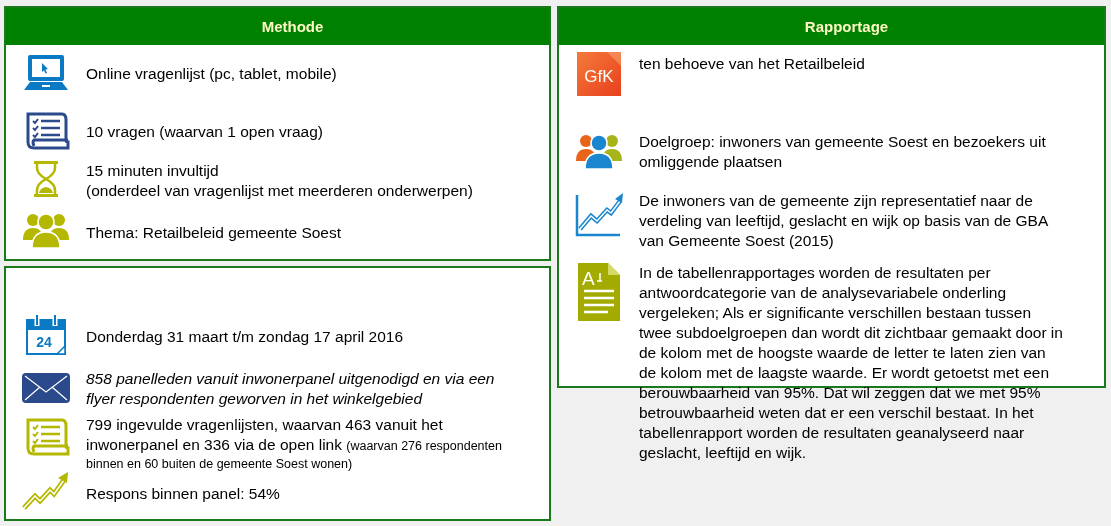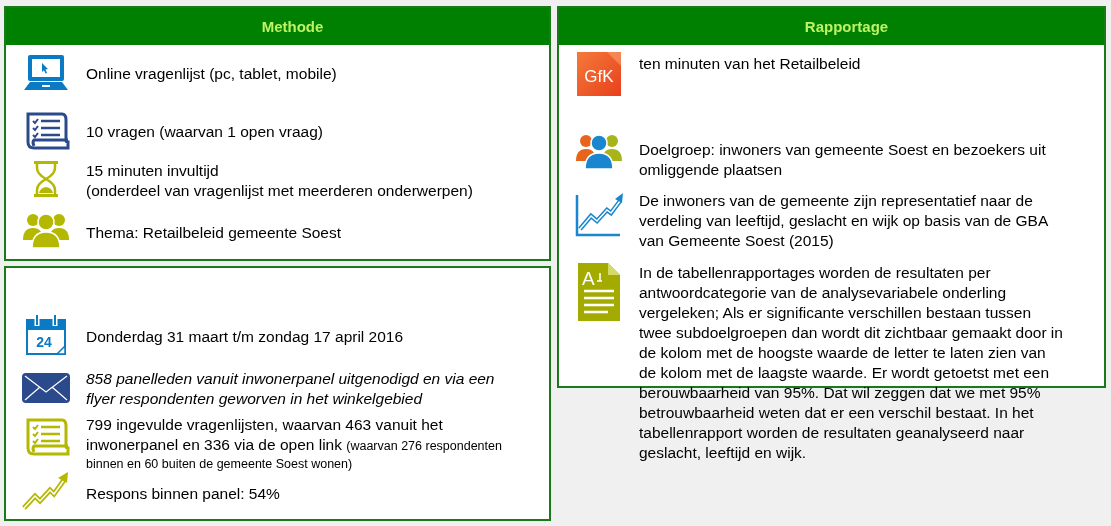--- a/index.html
+++ b/index.html
@@ -1,19 +1,19 @@
 <!DOCTYPE html>
 <html><head>
 <meta charset="utf-8">
 <style>
   * { box-sizing: border-box; margin: 0; padding: 0; }
   html, body { width: 1111px; height: 526px; background: #f0f0f0; overflow: hidden; }
   body { position: relative; font-family: "Liberation Sans", sans-serif; color: #000; }
   .panel { position: absolute; background: #fff; border: 2px solid #1a7a1a; }
-  .panel-header { height: 37px; background: #008000; color: #bef264; font-weight: bold; font-size: 15px; display: flex; align-items: center; justify-content: center; padding-left: 30px; }
+  .panel-header { height: 37px; background: #008000; color: #fef9c3; font-weight: bold; font-size: 15px; display: flex; align-items: center; justify-content: center; padding-left: 30px; }
   .item { position: absolute; left: 14px; right: 8px; display: flex; align-items: flex-start; }
   .icon { width: 52px; flex: 0 0 52px; display: flex; justify-content: center; }
   .text { font-size: 15.5px; line-height: 20px; margin-left: 14px; }
   .small { font-size: 12.5px; line-height: 18px; }
   .text div { white-space: nowrap; }
   svg { display: block; }
 </style>
 </head>
 <body>
 
@@ -154,36 +154,36 @@
             <stop offset="0" stop-color="#f47a3a"></stop>
             <stop offset="1" stop-color="#e8401c"></stop>
           </linearGradient>
         </defs>
         <rect x="0" y="0" width="44" height="44" fill="url(#gfkg)"></rect>
         <path d="M30 0 L44 0 L44 14 Z" fill="#f8a070" opacity="0.6"></path>
         <text x="22" y="30" font-family="Liberation Sans, sans-serif" font-size="17" fill="#fff" text-anchor="middle">GfK</text>
       </svg>
     </span>
     <div class="text" style="margin-top:2px;">
-      <div>ten minuten van het Retailbeleid</div>
+      <div>ten behoeve van het Retailbeleid</div>
     </div>
   </div>
 
   <div class="item" style="top:124px;">
     <span class="icon">
       <svg width="48" height="38" viewBox="0 0 48 38">
         <circle cx="11" cy="9" r="6" fill="#e8641b"></circle>
         <circle cx="37" cy="9" r="6" fill="#a8b51a"></circle>
         <path d="M1 29 Q1 17 11 17 Q17 17 19 21 V29 Z" fill="#e8641b"></path>
         <path d="M47 29 Q47 17 37 17 Q31 17 29 21 V29 Z" fill="#a8b51a"></path>
         <circle cx="24" cy="11" r="8" fill="#1a86cf" stroke="#fff" stroke-width="1.5"></circle>
         <path d="M10 37 Q10 21 24 21 Q38 21 38 37 Z" fill="#1a86cf" stroke="#fff" stroke-width="1.5"></path>
       </svg>
     </span>
-    <div class="text" style="margin-top:8px;">
+    <div class="text" style="margin-top:0px;">
       <div>Doelgroep: inwoners van gemeente Soest en bezoekers uit</div>
       <div>omliggende plaatsen</div>
     </div>
   </div>
 
   <div class="item" style="top:183px;">
     <span class="icon">
       <svg width="50" height="46" viewBox="0 0 50 46">
         <path d="M3 4 V44 H46" fill="none" stroke="#1a86cf" stroke-width="2.5"></path>
         <path d="M6 38 L17 25 L23 30 L33 19 L37 22 L46 10" fill="none" stroke="#1a86cf" stroke-width="4.5"></path>

